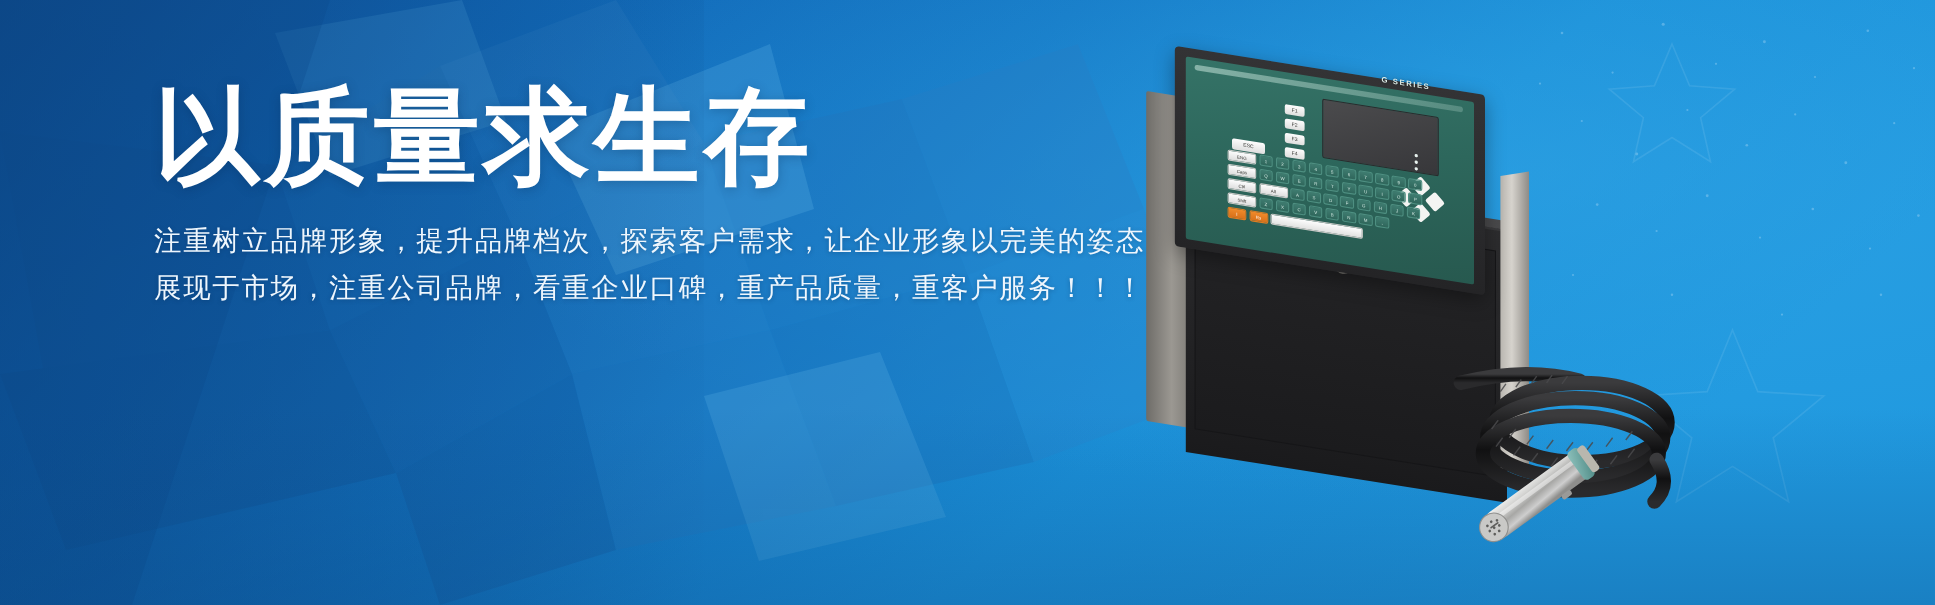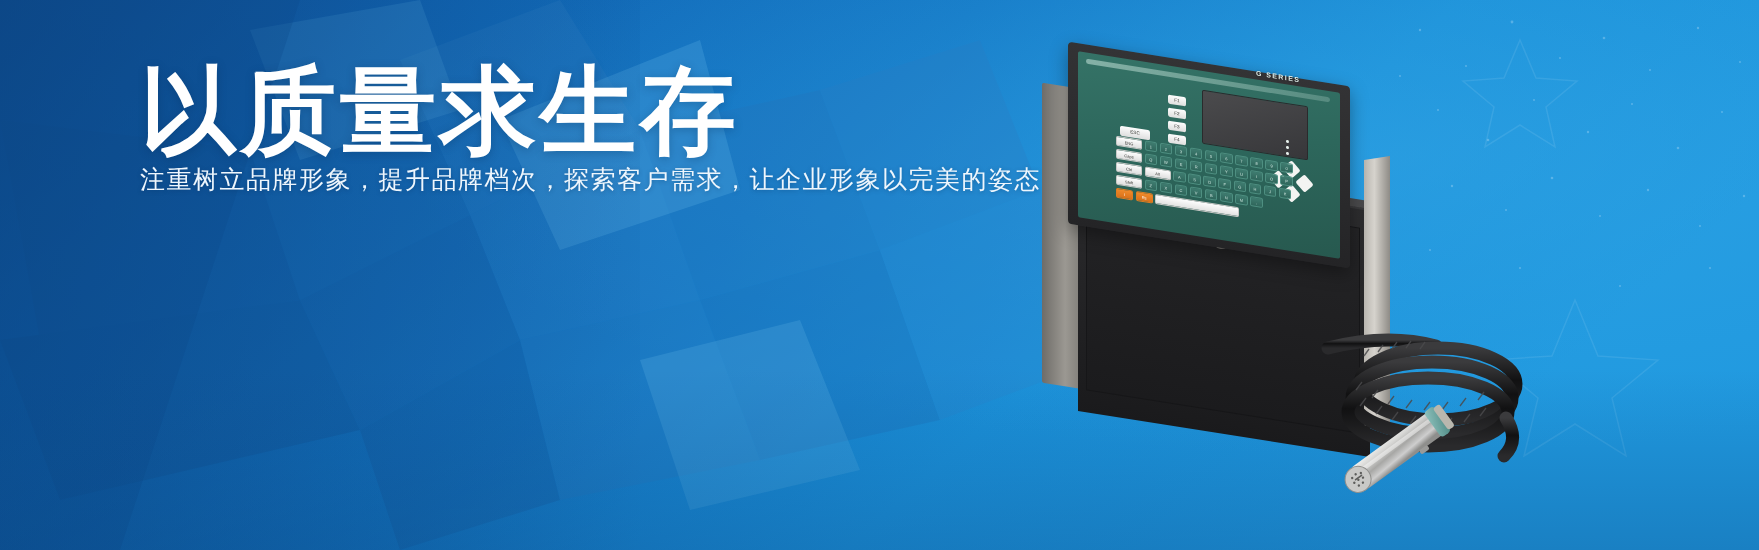--- a/index.html
+++ b/index.html
@@ -18,28 +18,28 @@
   .vignette-left{
     position:absolute;left:0;top:0;width:640px;height:550px;
     background:linear-gradient(100deg,rgba(8,62,120,.55) 0%,rgba(8,62,120,0) 100%);
   }
   .vignette-bottom{
     position:absolute;left:0;bottom:0;width:1759px;height:180px;
     background:linear-gradient(0deg,rgba(10,70,130,.30) 0%,rgba(10,70,130,0) 100%);
   }
 
   
-  .copy{position:absolute;left:140px;top:64px;width:900px;}
+  .copy{position:absolute;left:140px;top:78px;width:900px;}
   .headline{
     font-weight:bold;color:#ffffff;line-height:.98;letter-spacing:4px;
     font-size:96px;white-space:nowrap;
     text-shadow:0 2px 10px rgba(4,40,80,.28);
   }
   .headline .line2{margin-top:14px;}
-  .subcopy{}
+  .subcopy{margin-top:26px;}
   .subline{
     font-family:"Liberation Serif","DejaVu Serif",serif;
     color:#eef6fd;font-size:25px;letter-spacing:1.5px;line-height:1.72;
     white-space:nowrap;text-shadow:0 1px 4px rgba(4,40,80,.35);
   }
 
   
   .device{position:absolute;left:1020px;top:36px;width:740px;height:514px;}
 
   
@@ -226,20 +226,21 @@
     <div class="vignette-left"></div>
     <div class="vignette-bottom"></div>
   </div>
 
   <div class="copy">
     <div class="headline">
       <div class="line1">以质量求生存</div>
     </div>
     <div class="subcopy">
       <div class="subline">注重树立品牌形象，提升品牌档次，探索客户需求，让企业形象以完美的姿态</div>
+      <div class="subline">展现于市场，注重公司品牌，看重企业口碑，重产品质量，重客户服务！！！</div>
     </div>
   </div>
 
   <div class="device">
 
     <div class="shell-side"></div>
     <div class="shell-top-edge"></div>
     <div class="shell-front"></div>
     <div class="shell-door"></div>
     <div class="door-lock"></div>

